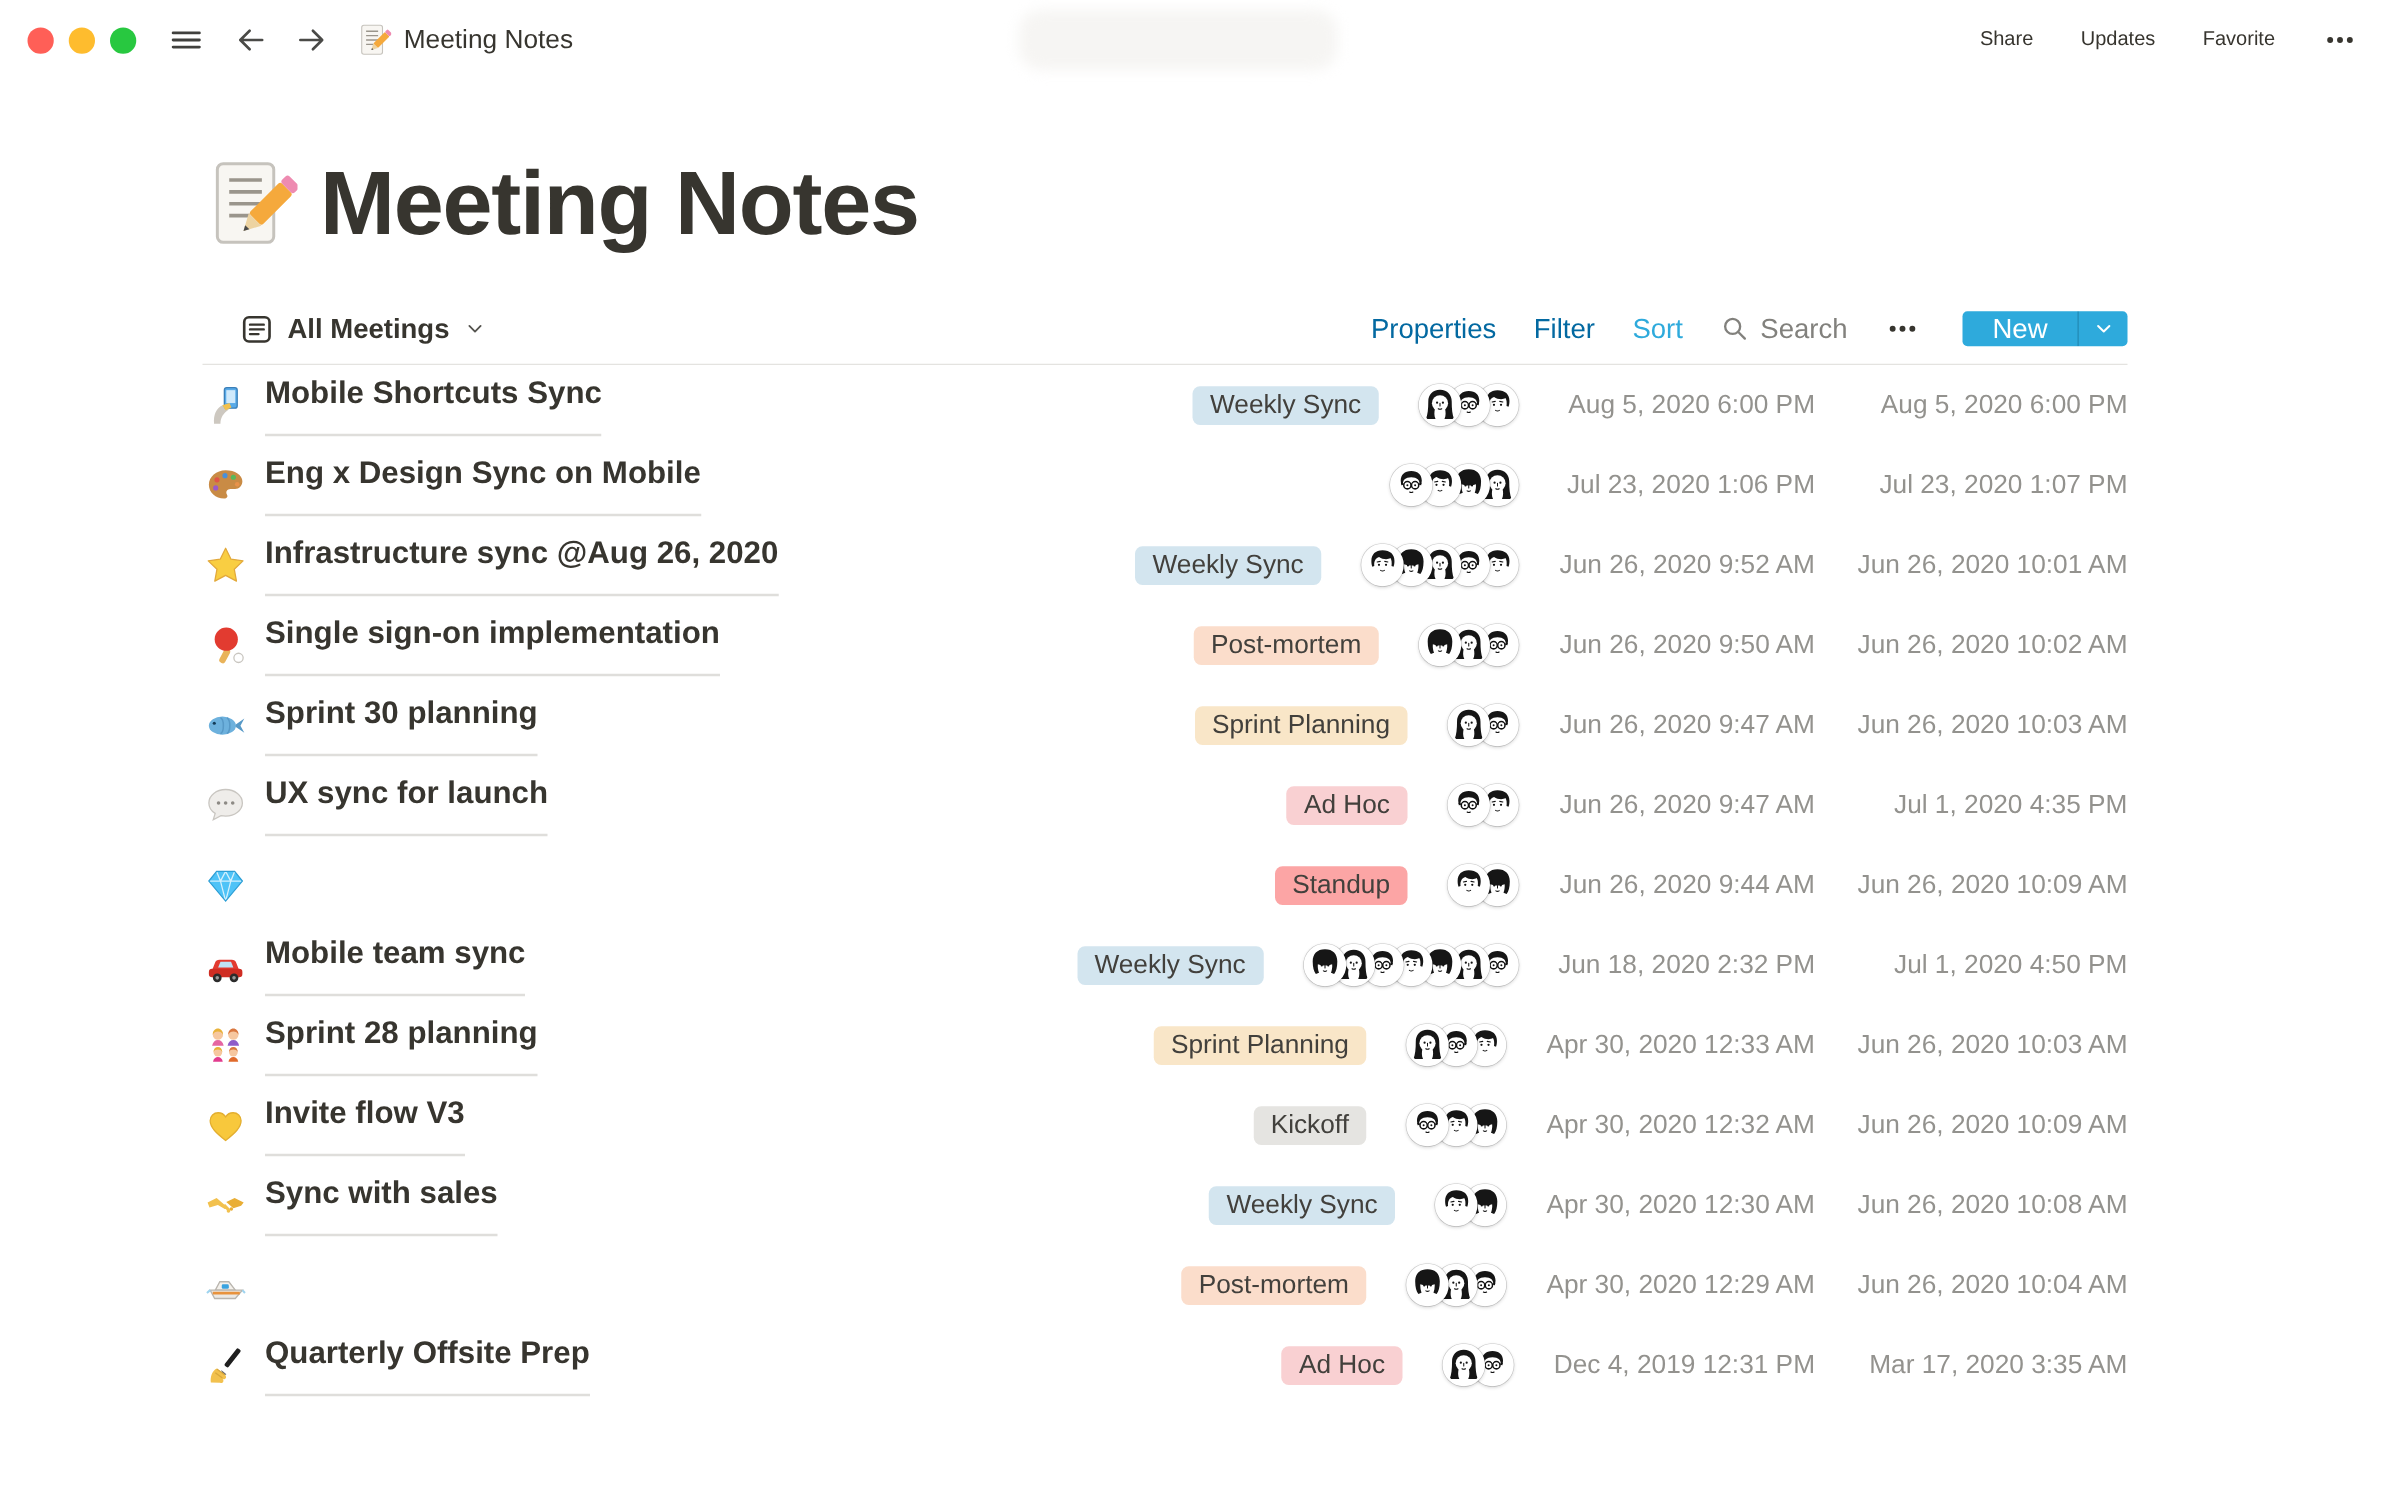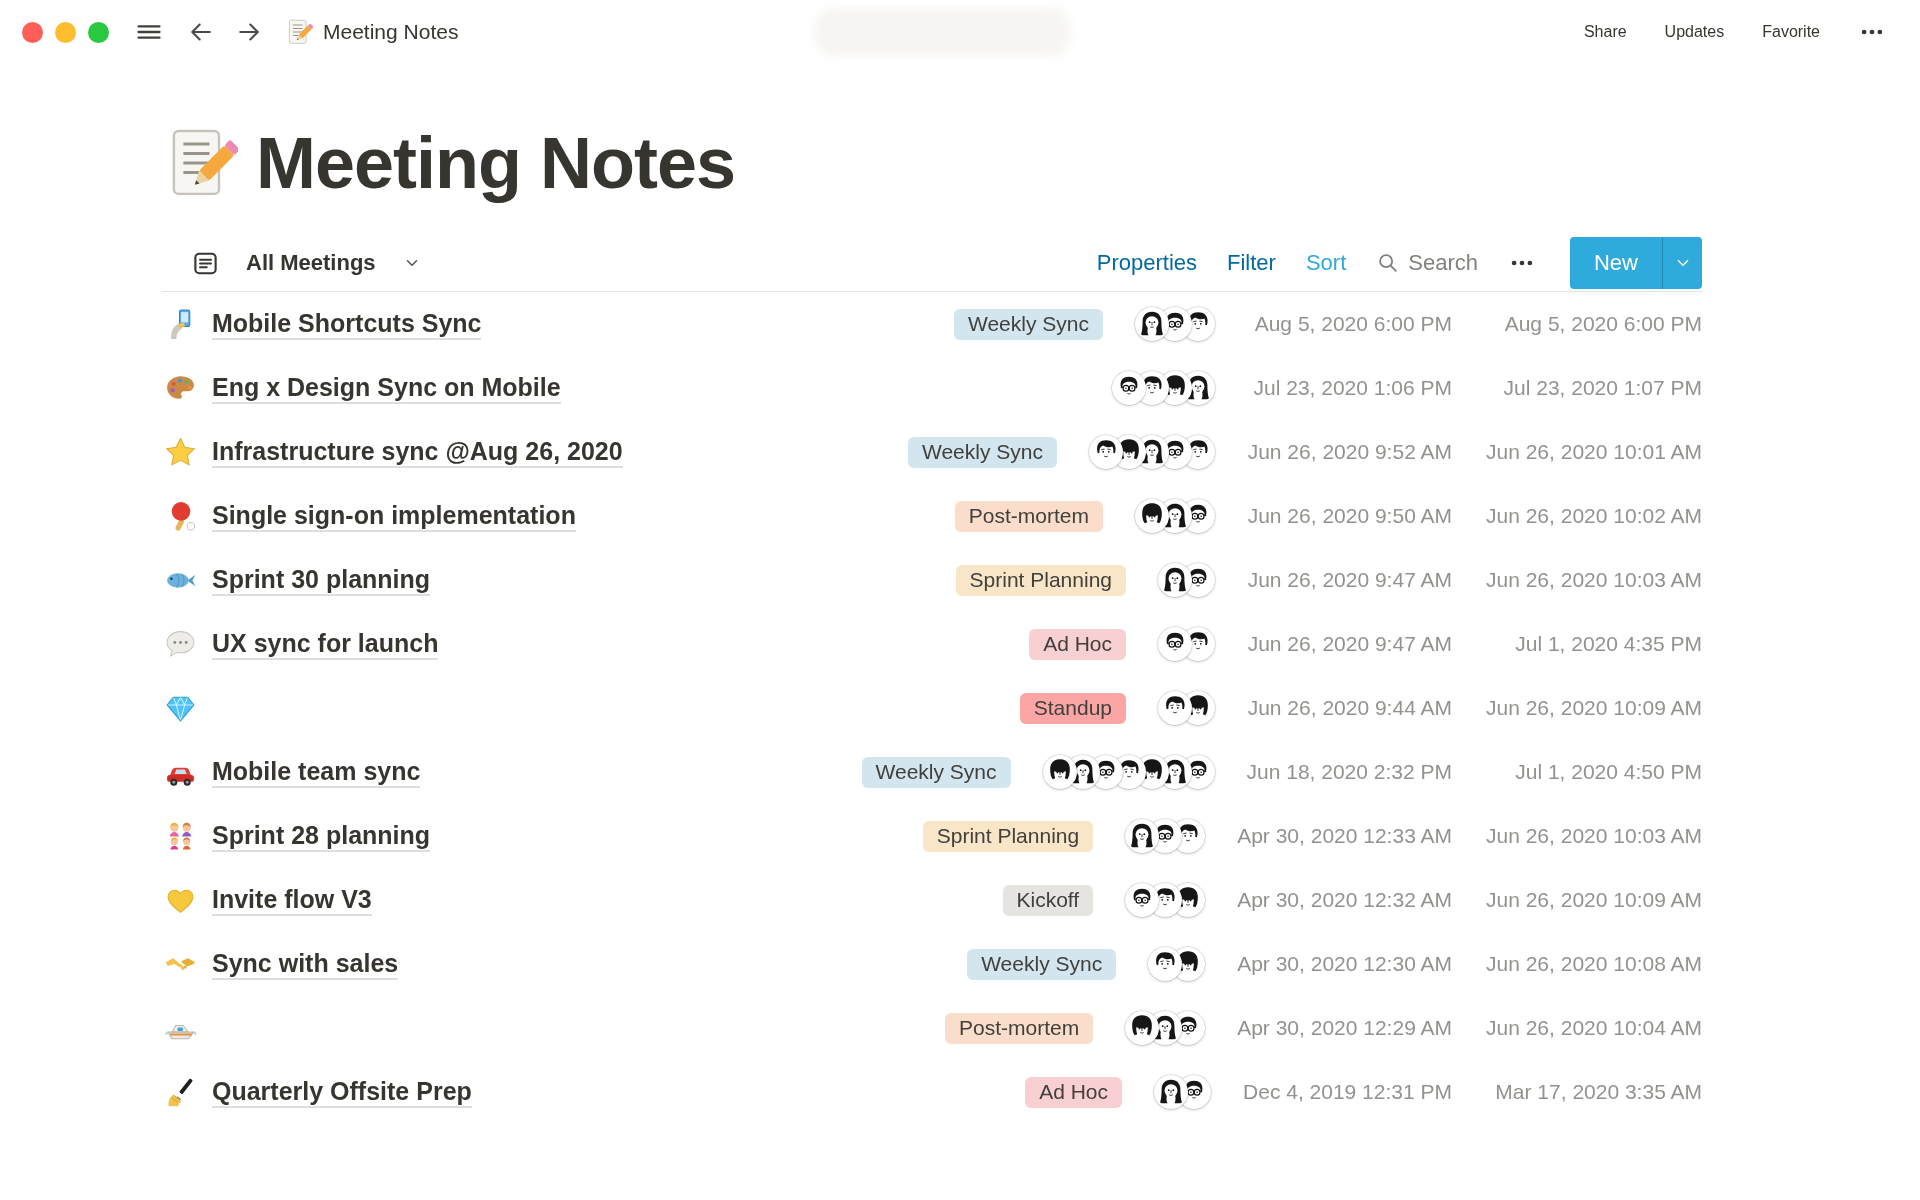--- a/index.html
+++ b/index.html
@@ -26,50 +26,50 @@
 
   
   .content { padding:0 218px 0 162px; }
   .titleblock { display:flex; align-items:center; gap:18px; padding-top:58px; }
   .page-emoji { width:76px; height:76px; }
   .page-emoji svg { width:100%; height:100%; }
   .page-title { font-size:72px; font-weight:700; letter-spacing:-1px; color:#37352F; }
 
   
   .toolbar { margin-top:36px; height:46px; display:flex; align-items:center; padding-left:30px; }
-  .view-switcher { display:flex; align-items:center; gap:27px; cursor:pointer; }
+  .view-switcher { display:flex; align-items:center; gap:11px; cursor:pointer; }
   .view-switcher .vicon { width:27px; height:27px; }
   .view-switcher .vicon svg{ width:100%; height:100%; }
   .view-label { font-size:22px; font-weight:700; color:#37352F; }
   .chev { width:18px; height:18px; }
   .chev svg { width:100%; height:100%; }
   .toolbar-right { margin-left:auto; display:flex; align-items:center; gap:30px; }
   .t-link { font-size:22px; color:#0369a1; cursor:pointer; }
   .t-link.active { color:#2EAADC; }
   .search-box { display:flex; align-items:center; gap:8px; color:#82817D; cursor:pointer; }
   .search-box svg { width:24px; height:24px; }
   .search-box span { font-size:22px; }
   .t-dots svg { width:28px; height:28px; }
-  .new-btn { display:flex; align-items:stretch; height:52px; border-radius:4px;
+  .new-btn { display:flex; align-items:stretch; height:28px; border-radius:4px;
     overflow:hidden; background:#2EAADC; cursor:pointer; margin-left:4px; }
   .new-main { display:flex; align-items:center; padding:0 24px; color:#fff;
     font-size:22px; font-weight:500; }
   .new-chev { width:40px; display:flex; align-items:center; justify-content:center;
     border-left:1px solid rgba(9,78,105,0.35); }
   .new-chev svg { width:16px; height:16px; }
 
   .divider { height:1px; background:#E4E3E0; margin-top:5px; }
 
   
   .row { display:flex; align-items:center; height:64px; cursor:pointer; }
   .row-icon { width:37px; height:34px; margin-right:13px; flex:none;
     display:flex; align-items:center; justify-content:center; }
   .row-icon svg { width:33px; height:33px; }
   .row-title { font-size:25px; font-weight:600; color:#37352F; white-space:nowrap;
-    border-bottom:2px solid #DFDEDB; padding-bottom:0; }
+    border-bottom:2px solid #DFDEDB; padding-bottom:18px; }
   .row-spacer { flex:1; }
   .row-right { display:flex; align-items:center; gap:32px; flex:none; }
   .tag { height:31px; display:flex; align-items:center; padding:0 14px;
     border-radius:6px; font-size:21px; color:#42403C; white-space:nowrap; }
   .avatars { display:flex; align-items:center; }
   .avatar { width:34px; height:34px; border-radius:50%; background:#fff;
     border:2px solid #fff; box-shadow:0 0 0 0.5px rgba(0,0,0,0.18), 0 1px 3px rgba(0,0,0,0.18);
     margin-left:-11px; position:relative; overflow:hidden; flex:none; }
   .avatar:first-child { margin-left:0; }
   .avatar svg { width:100%; height:100%; display:block; }

